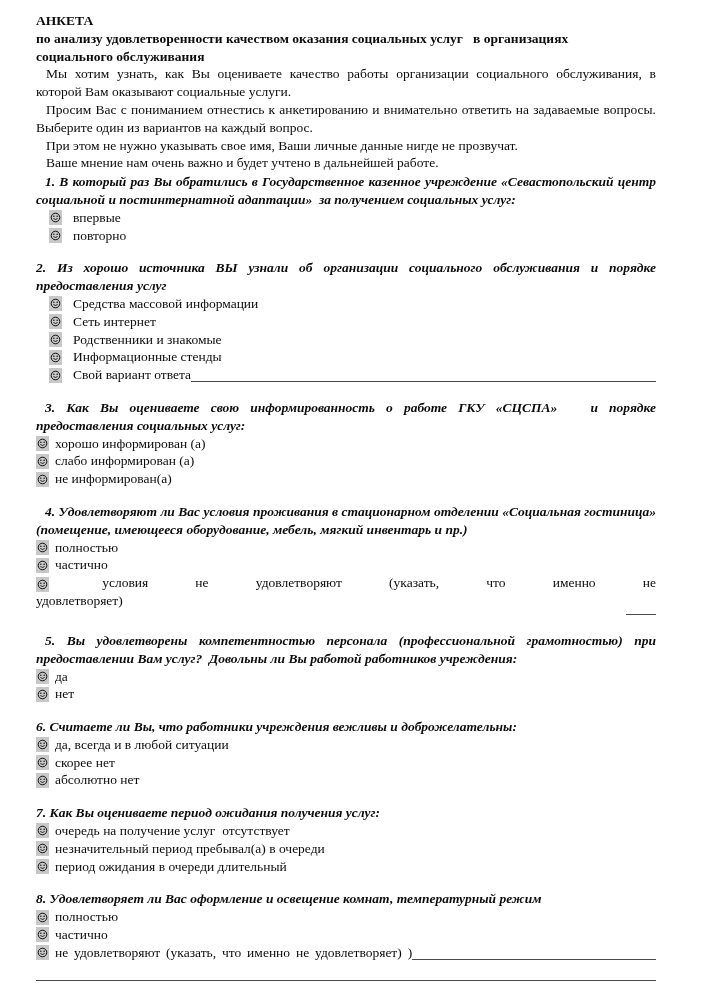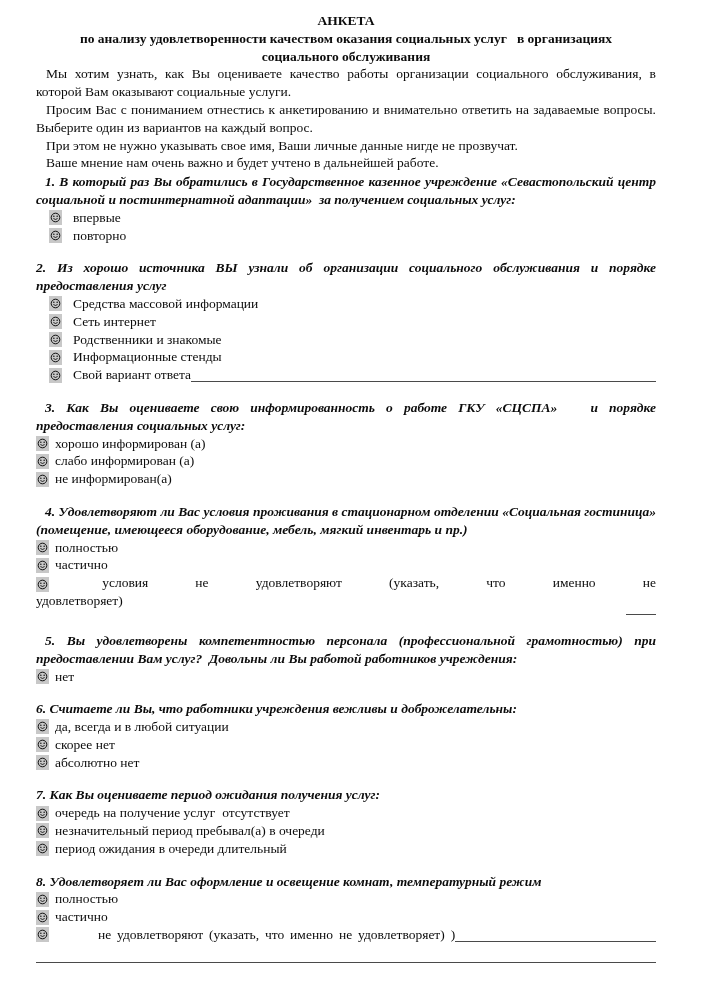--- a/index.html
+++ b/index.html
@@ -5,21 +5,21 @@
   html, body { margin: 0; padding: 0; }
   body {
     width: 707px; height: 1000px; overflow: hidden;
     background: #ffffff; color: #0c0c0c;
     font-family: "Liberation Serif", "DejaVu Serif", serif;
     font-size: 13.5px; line-height: 17.8px;
     box-sizing: border-box;
     padding: 12px 51px 0 36px;
   }
   .title-line {
-    text-align: center; font-weight: bold; white-space: pre-wrap;
+    font-weight: bold; white-space: pre-wrap;
   }
   .intro p {
     margin: 0; text-align: justify; text-indent: 10px; white-space: pre-wrap;
   }
   .question { margin-top: 15px; }
   #questions .question:first-child { margin-top: 1px; }
   .q-text {
     margin: 0; font-weight: bold; font-style: italic;
     text-align: justify; white-space: pre-wrap;
   }
@@ -35,21 +35,21 @@
   .opt-label { white-space: pre-wrap; }
   .fill {
     flex: 1 1 auto; align-self: flex-end;
     border-bottom: 1px solid #4a4a4a; height: 4px; margin-bottom: 2px; min-width: 30px;
   }
   
   .opt.jl { display: block; text-align: justify; text-align-last: justify; }
   .opt.jl .bullet { vertical-align: -3px; }
   .opt-cont { display: flex; flex-direction: column; }
   .opt-cont .cont-label { white-space: pre-wrap; }
-  .opt.spread .opt-label { word-spacing: 2.5px; margin-left: 43px; }
+  .opt.spread .opt-label { word-spacing: 2.5px; }
   .extra-line { display: flex; margin-top: 14px; }
   .extra-line .fill { margin-bottom: 0; }
 </style>
 </head>
 <body>
 
 <div class="page">
 
   <div class="title">
     <div class="title-line">АНКЕТА</div>
@@ -238,20 +238,31 @@
     <div class="opts">
           <div class="opt">
     <span class="bullet">
               <svg width="11" height="11" viewBox="0 0 12 12">
                 <circle cx="6" cy="6" r="4.7" fill="none" stroke="#000" stroke-width="1"></circle>
                 <circle cx="4.2" cy="4.7" r="0.75" fill="#000"></circle>
                 <circle cx="7.8" cy="4.7" r="0.75" fill="#000"></circle>
                 <path d="M3.7 7.1 Q6 9.2 8.3 7.1" fill="none" stroke="#000" stroke-width="0.9"></path>
               </svg>
             </span>
+    <span class="opt-label">да</span>
+  </div>
+          <div class="opt">
+    <span class="bullet">
+              <svg width="11" height="11" viewBox="0 0 12 12">
+                <circle cx="6" cy="6" r="4.7" fill="none" stroke="#000" stroke-width="1"></circle>
+                <circle cx="4.2" cy="4.7" r="0.75" fill="#000"></circle>
+                <circle cx="7.8" cy="4.7" r="0.75" fill="#000"></circle>
+                <path d="M3.7 7.1 Q6 9.2 8.3 7.1" fill="none" stroke="#000" stroke-width="0.9"></path>
+              </svg>
+            </span>
     <span class="opt-label">нет</span>
   </div>
         </div>
   </section>
       <section class="question">
     <p class="q-text"><span class="q-num">6.</span><span> </span><span class="q-body">Считаете ли Вы, что работники учреждения вежливы и доброжелательны:</span></p>
     <div class="opts">
           <div class="opt">
     <span class="bullet">
               <svg width="11" height="11" viewBox="0 0 12 12">

